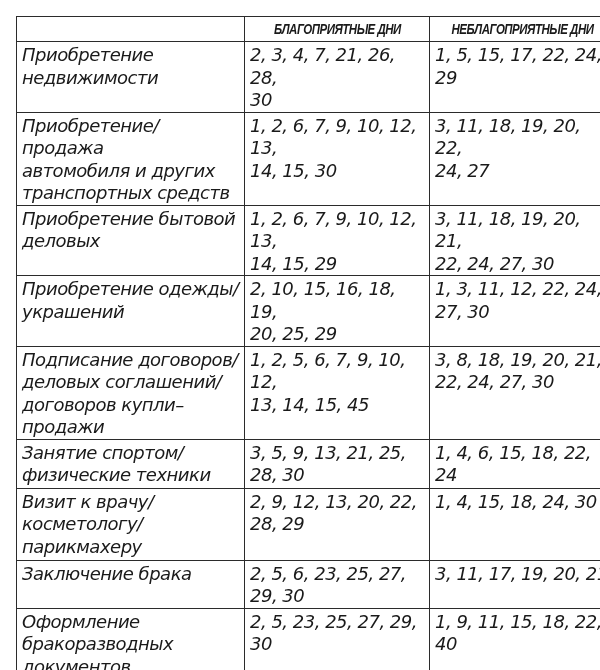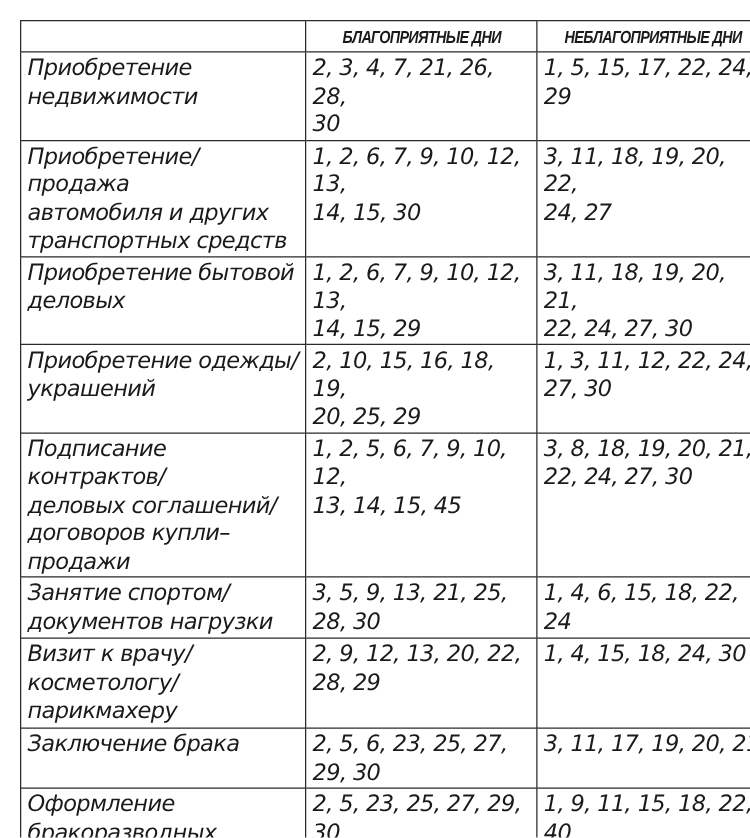--- a/index.html
+++ b/index.html
@@ -83,32 +83,32 @@
     </tr>
     <tr style="height: 37px;">
       <td><span class="cell-text">Приобретение одежды/
 украшений</span></td>
       <td><span class="cell-text">2, 10, 15, 16, 18, 19,
 20, 25, 29</span></td>
       <td><span class="cell-text">1, 3, 11, 12, 22, 24,
 27, 30</span></td>
     </tr>
     <tr style="height: 92px;">
-      <td><span class="cell-text">Подписание контрактов/
+      <td><span class="cell-text">Подписание договоров/
 деловых соглашений/
 договоров купли–
 продажи</span></td>
       <td><span class="cell-text">1, 2, 5, 6, 7, 9, 10, 12,
 13, 14, 15, 45</span></td>
       <td><span class="cell-text">3, 8, 18, 19, 20, 21,
 22, 24, 27, 30</span></td>
     </tr>
     <tr style="height: 49px;">
       <td><span class="cell-text">Занятие спортом/
-документов нагрузки</span></td>
+физические техники</span></td>
       <td><span class="cell-text">3, 5, 9, 13, 21, 25,
 28, 30</span></td>
       <td><span class="cell-text">1, 4, 6, 15, 18, 22, 24</span></td>
     </tr>
     <tr style="height: 72px;">
       <td><span class="cell-text">Визит к врачу/
 косметологу/
 парикмахеру</span></td>
       <td><span class="cell-text">2, 9, 12, 13, 20, 22,
 28, 29</span></td>

